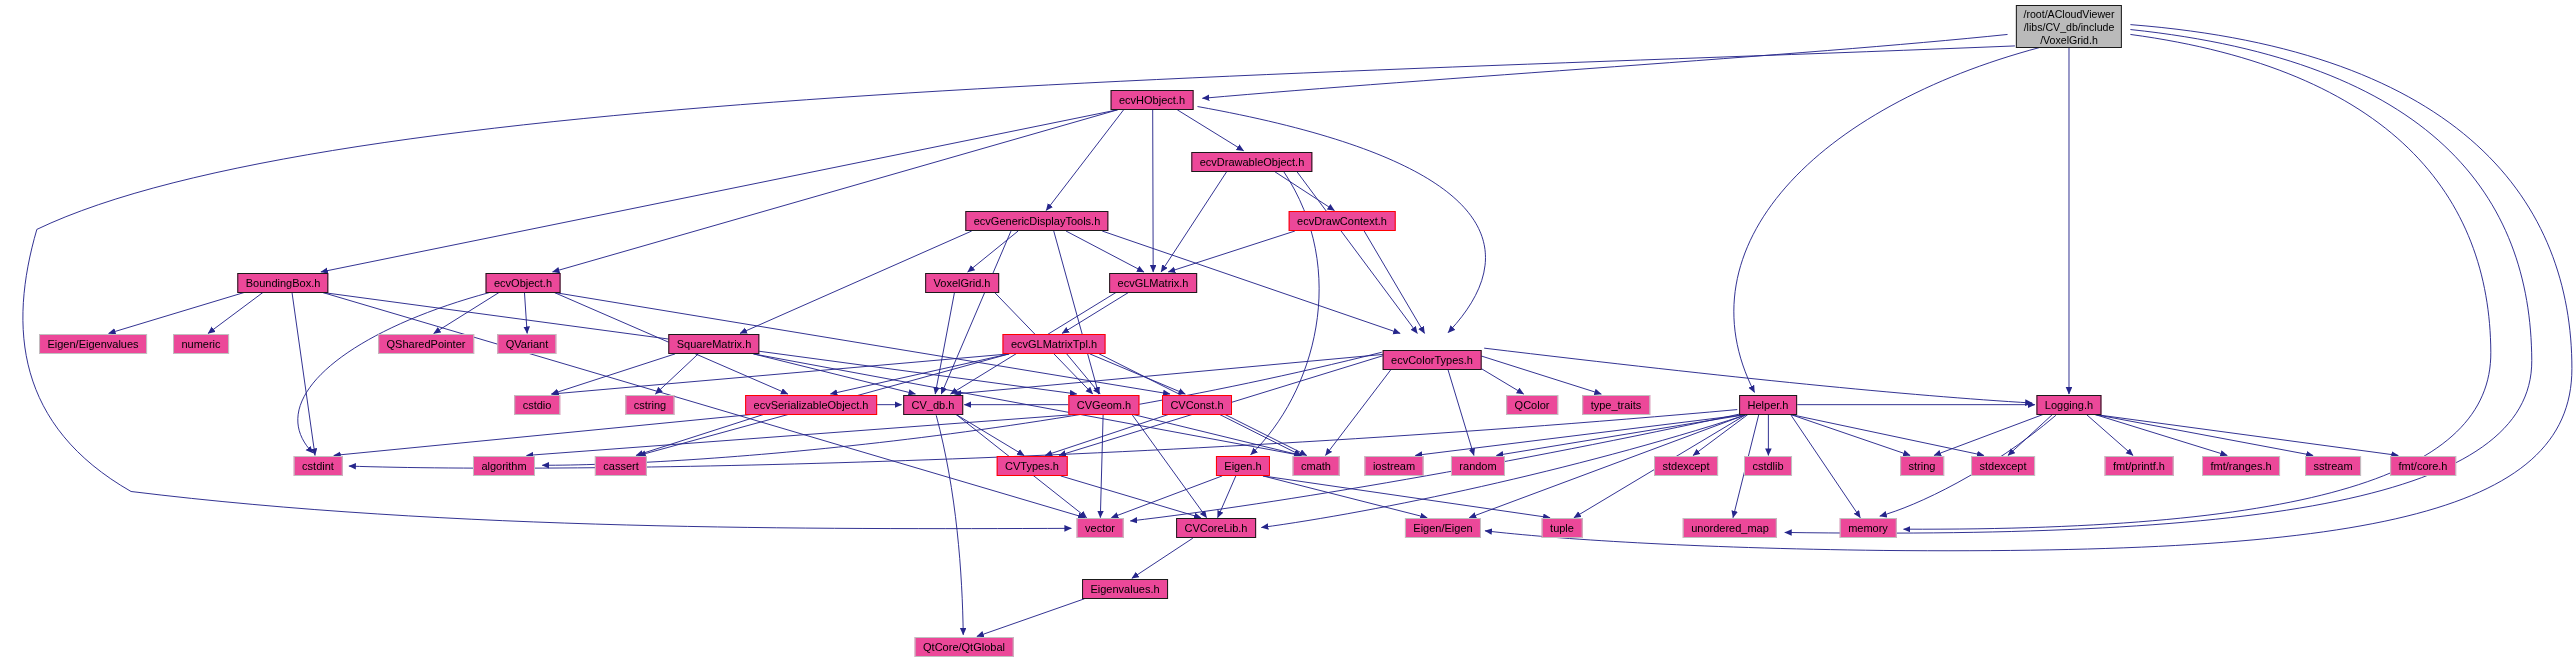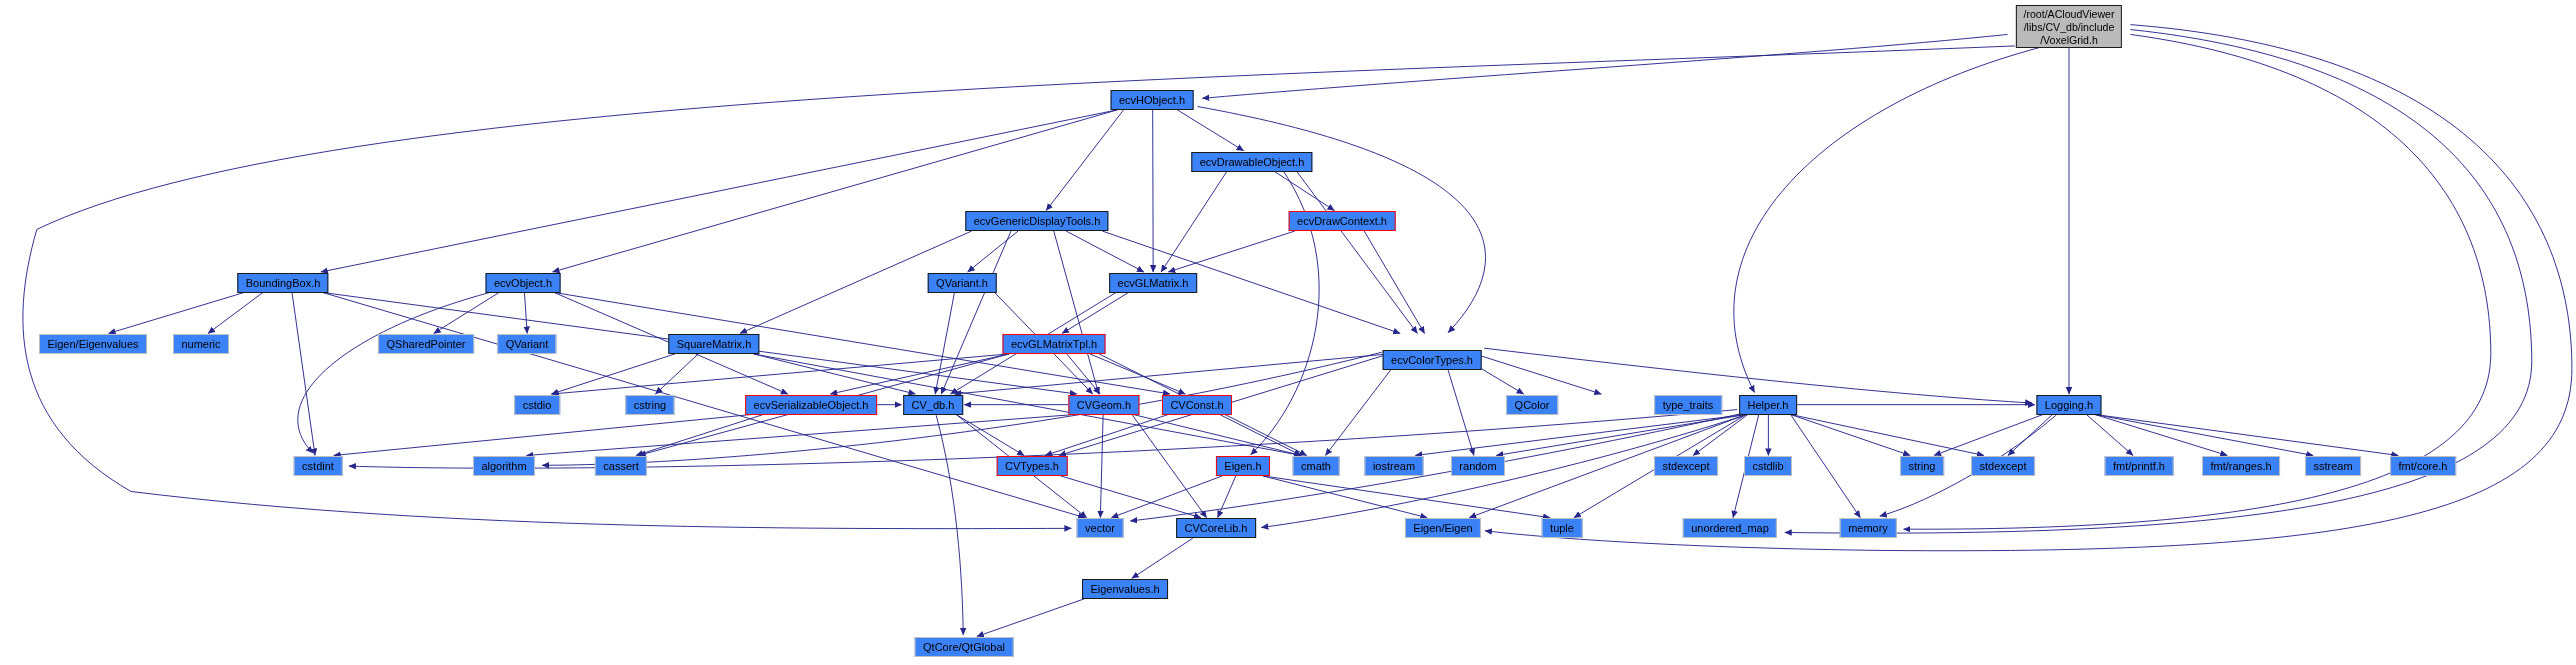--- a/index.html
+++ b/index.html
@@ -1,21 +1,21 @@
 <!DOCTYPE html>
 <html style="font-size:13px"><head>
 <meta charset="utf-8">
 <style>
   html,body{margin:0;padding:0;background:#ffffff;}
   #canvas{position:relative;width:2576px;height:666px;background:#ffffff;overflow:hidden;
           font-family:"Liberation Sans","DejaVu Sans",sans-serif;}
   #edges{position:absolute;left:0;top:0;width:2576px;height:666px;}
   .edge{fill:none;stroke:#26268b;stroke-width:1.15px;}
   .node{position:absolute;transform:translateX(-50%);box-sizing:border-box;height:19.7px;
-        background:#3b82f6;border:0.8px solid #c0c0c0;color:#000;
+        background:#ec4899;border:0.8px solid #c0c0c0;color:#000;
         font-size:11px;line-height:14.7px;padding:1.6px 7.4px;white-space:nowrap;text-align:center;}
   .node.internal{border:0.8px solid #1a1a1a;}
   .node.trunc{border:0.8px solid #ff0000;}
   .node.root{height:43px;background:#bababa;border:0.8px solid #1a1a1a;
              white-space:pre-line;line-height:13px;padding:2.5px 6.6px;font-size:10.6px;}
 </style>
 </head>
 <body>
 
 <div id="canvas">
@@ -131,39 +131,39 @@
 
   <div class="node internal" style="left:1152px;top:90px">ecvHObject.h</div>
 
   <div class="node internal" style="left:1252px;top:152px">ecvDrawableObject.h</div>
 
   <div class="node internal" style="left:1037px;top:211px">ecvGenericDisplayTools.h</div>
   <div class="node trunc" style="left:1342px;top:211px">ecvDrawContext.h</div>
 
   <div class="node internal" style="left:283px;top:273px">BoundingBox.h</div>
   <div class="node internal" style="left:523px;top:273px">ecvObject.h</div>
-  <div class="node internal" style="left:962px;top:273px">QVariant.h</div>
+  <div class="node internal" style="left:962px;top:273px">VoxelGrid.h</div>
   <div class="node internal" style="left:1153px;top:273px">ecvGLMatrix.h</div>
 
   <div class="node" style="left:93px;top:334px">Eigen/Eigenvalues</div>
   <div class="node" style="left:201px;top:334px">numeric</div>
   <div class="node" style="left:426px;top:334px">QSharedPointer</div>
   <div class="node" style="left:527px;top:334px">QVariant</div>
   <div class="node internal" style="left:714px;top:334px">SquareMatrix.h</div>
   <div class="node trunc" style="left:1054px;top:334px">ecvGLMatrixTpl.h</div>
   <div class="node internal" style="left:1432px;top:350px">ecvColorTypes.h</div>
 
   <div class="node" style="left:537px;top:395px">cstdio</div>
   <div class="node" style="left:650px;top:395px">cstring</div>
   <div class="node trunc" style="left:811px;top:395px">ecvSerializableObject.h</div>
   <div class="node internal" style="left:933px;top:395px">CV_db.h</div>
   <div class="node trunc" style="left:1104px;top:395px">CVGeom.h</div>
   <div class="node trunc" style="left:1197px;top:395px">CVConst.h</div>
   <div class="node" style="left:1532px;top:395px">QColor</div>
-  <div class="node" style="left:1688px;top:395px">type_traits</div>
+  <div class="node" style="left:1616px;top:395px">type_traits</div>
   <div class="node internal" style="left:1768px;top:395px">Helper.h</div>
   <div class="node internal" style="left:2069px;top:395px">Logging.h</div>
 
   <div class="node" style="left:318px;top:456px">cstdint</div>
   <div class="node" style="left:504px;top:456px">algorithm</div>
   <div class="node" style="left:621px;top:456px">cassert</div>
   <div class="node trunc" style="left:1032px;top:456px">CVTypes.h</div>
   <div class="node trunc" style="left:1243px;top:456px">Eigen.h</div>
   <div class="node" style="left:1316px;top:456px">cmath</div>
   <div class="node" style="left:1394px;top:456px">iostream</div>

